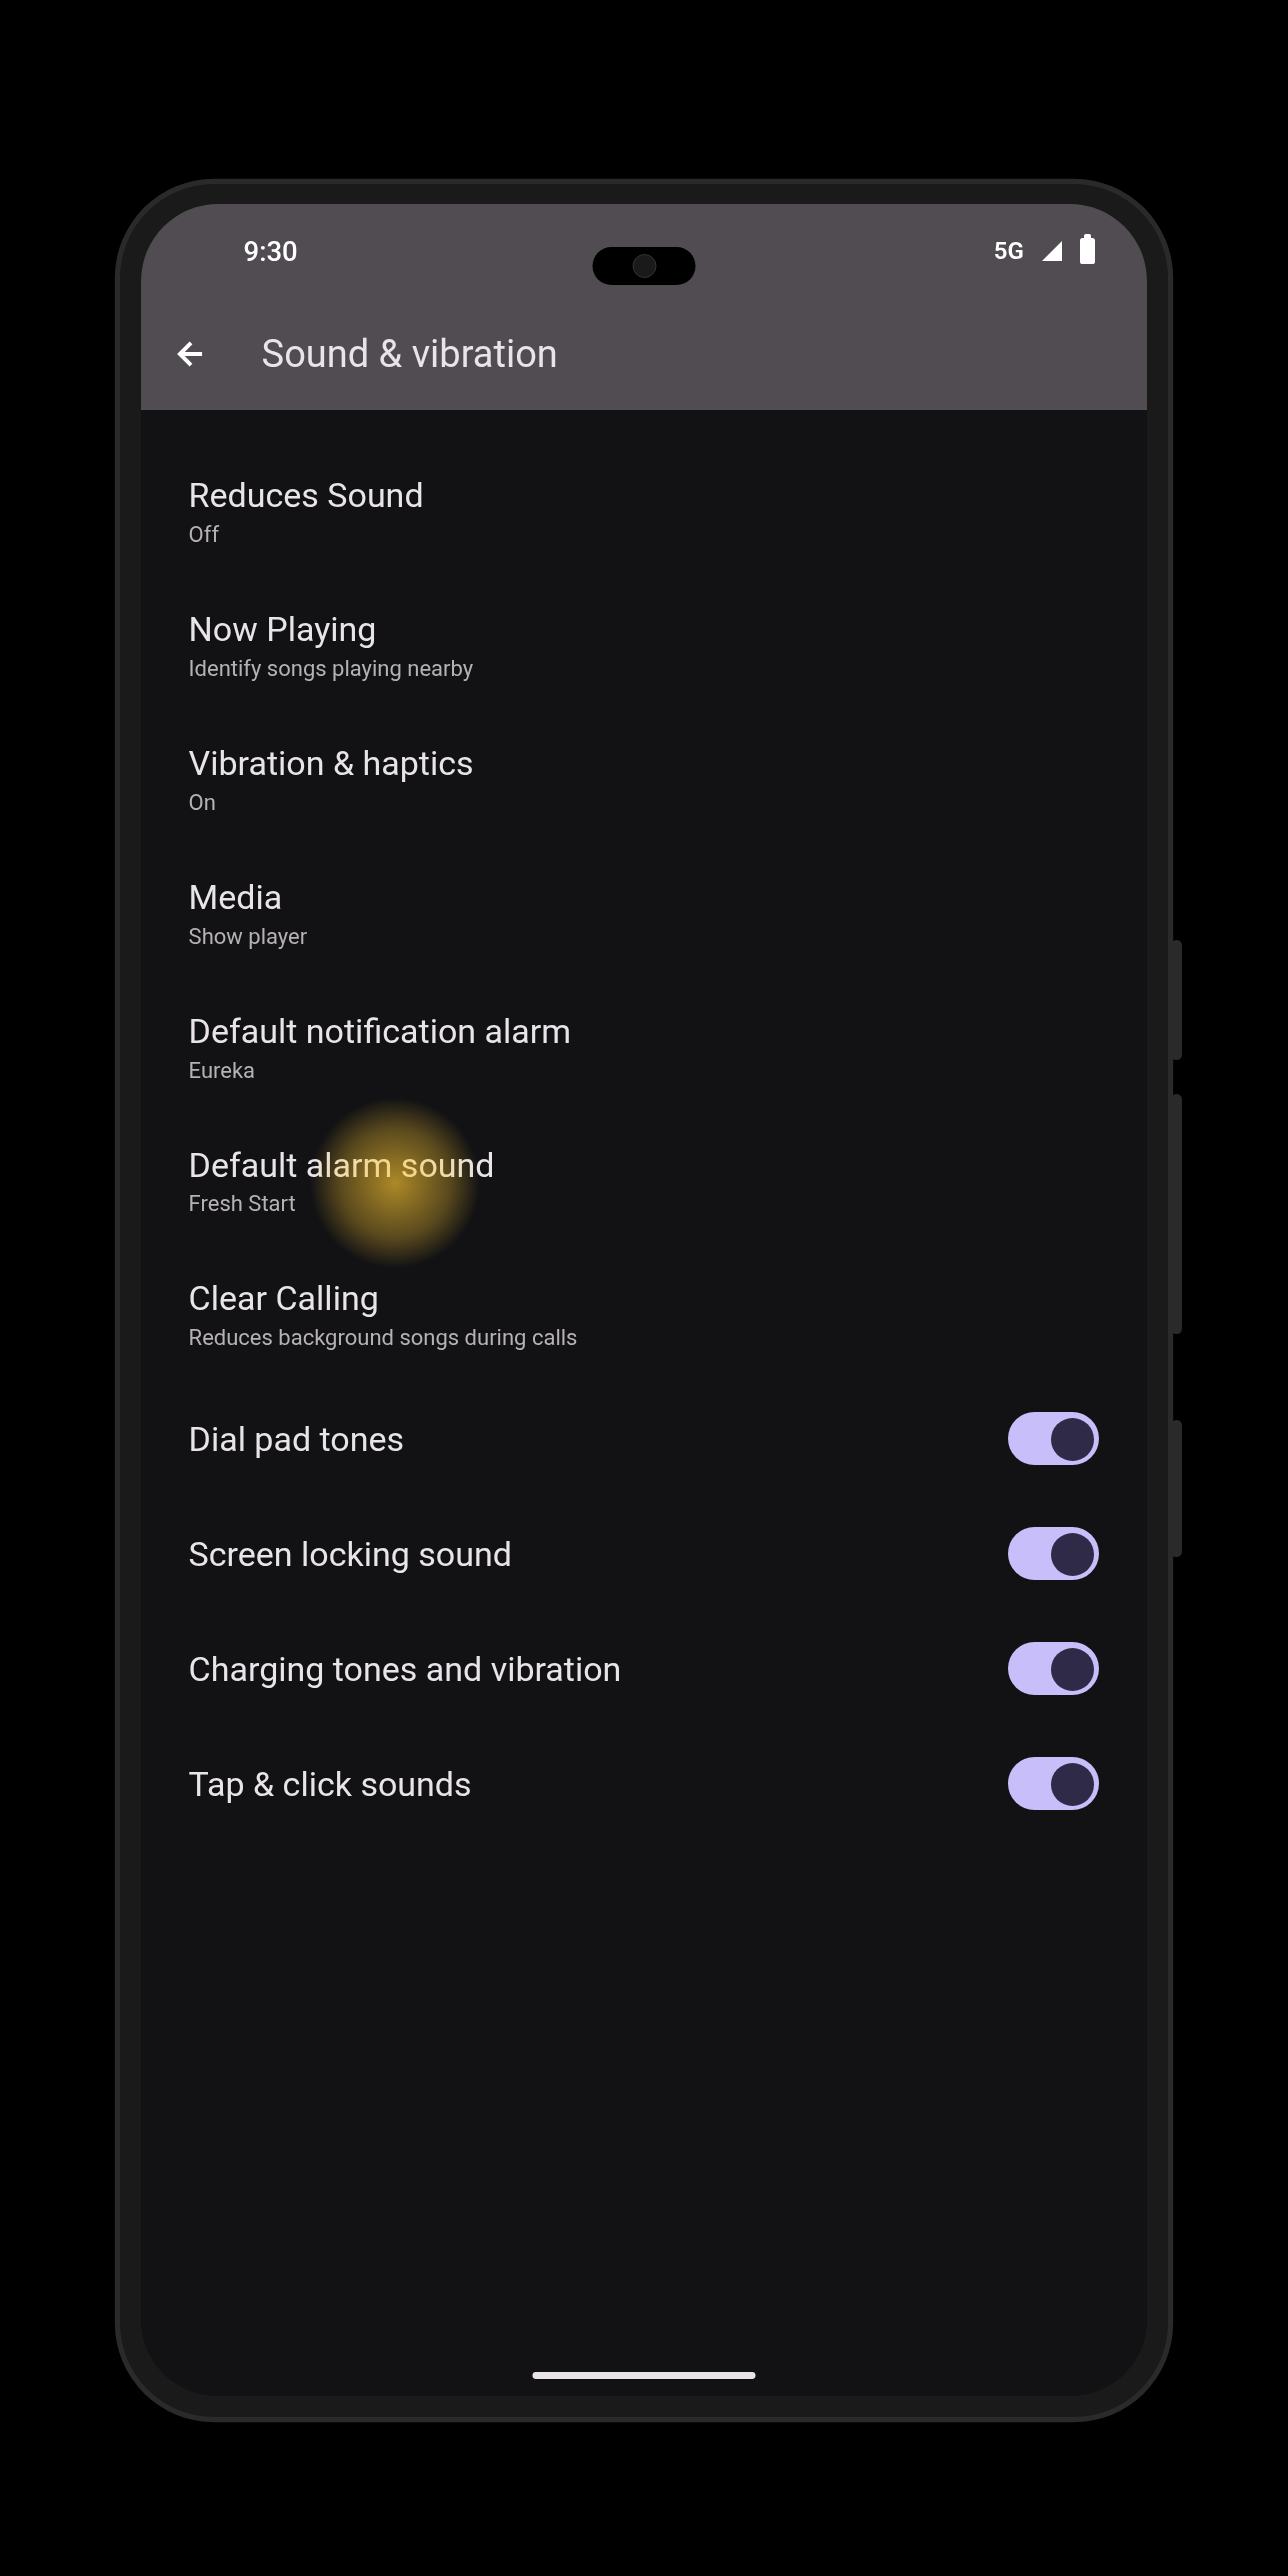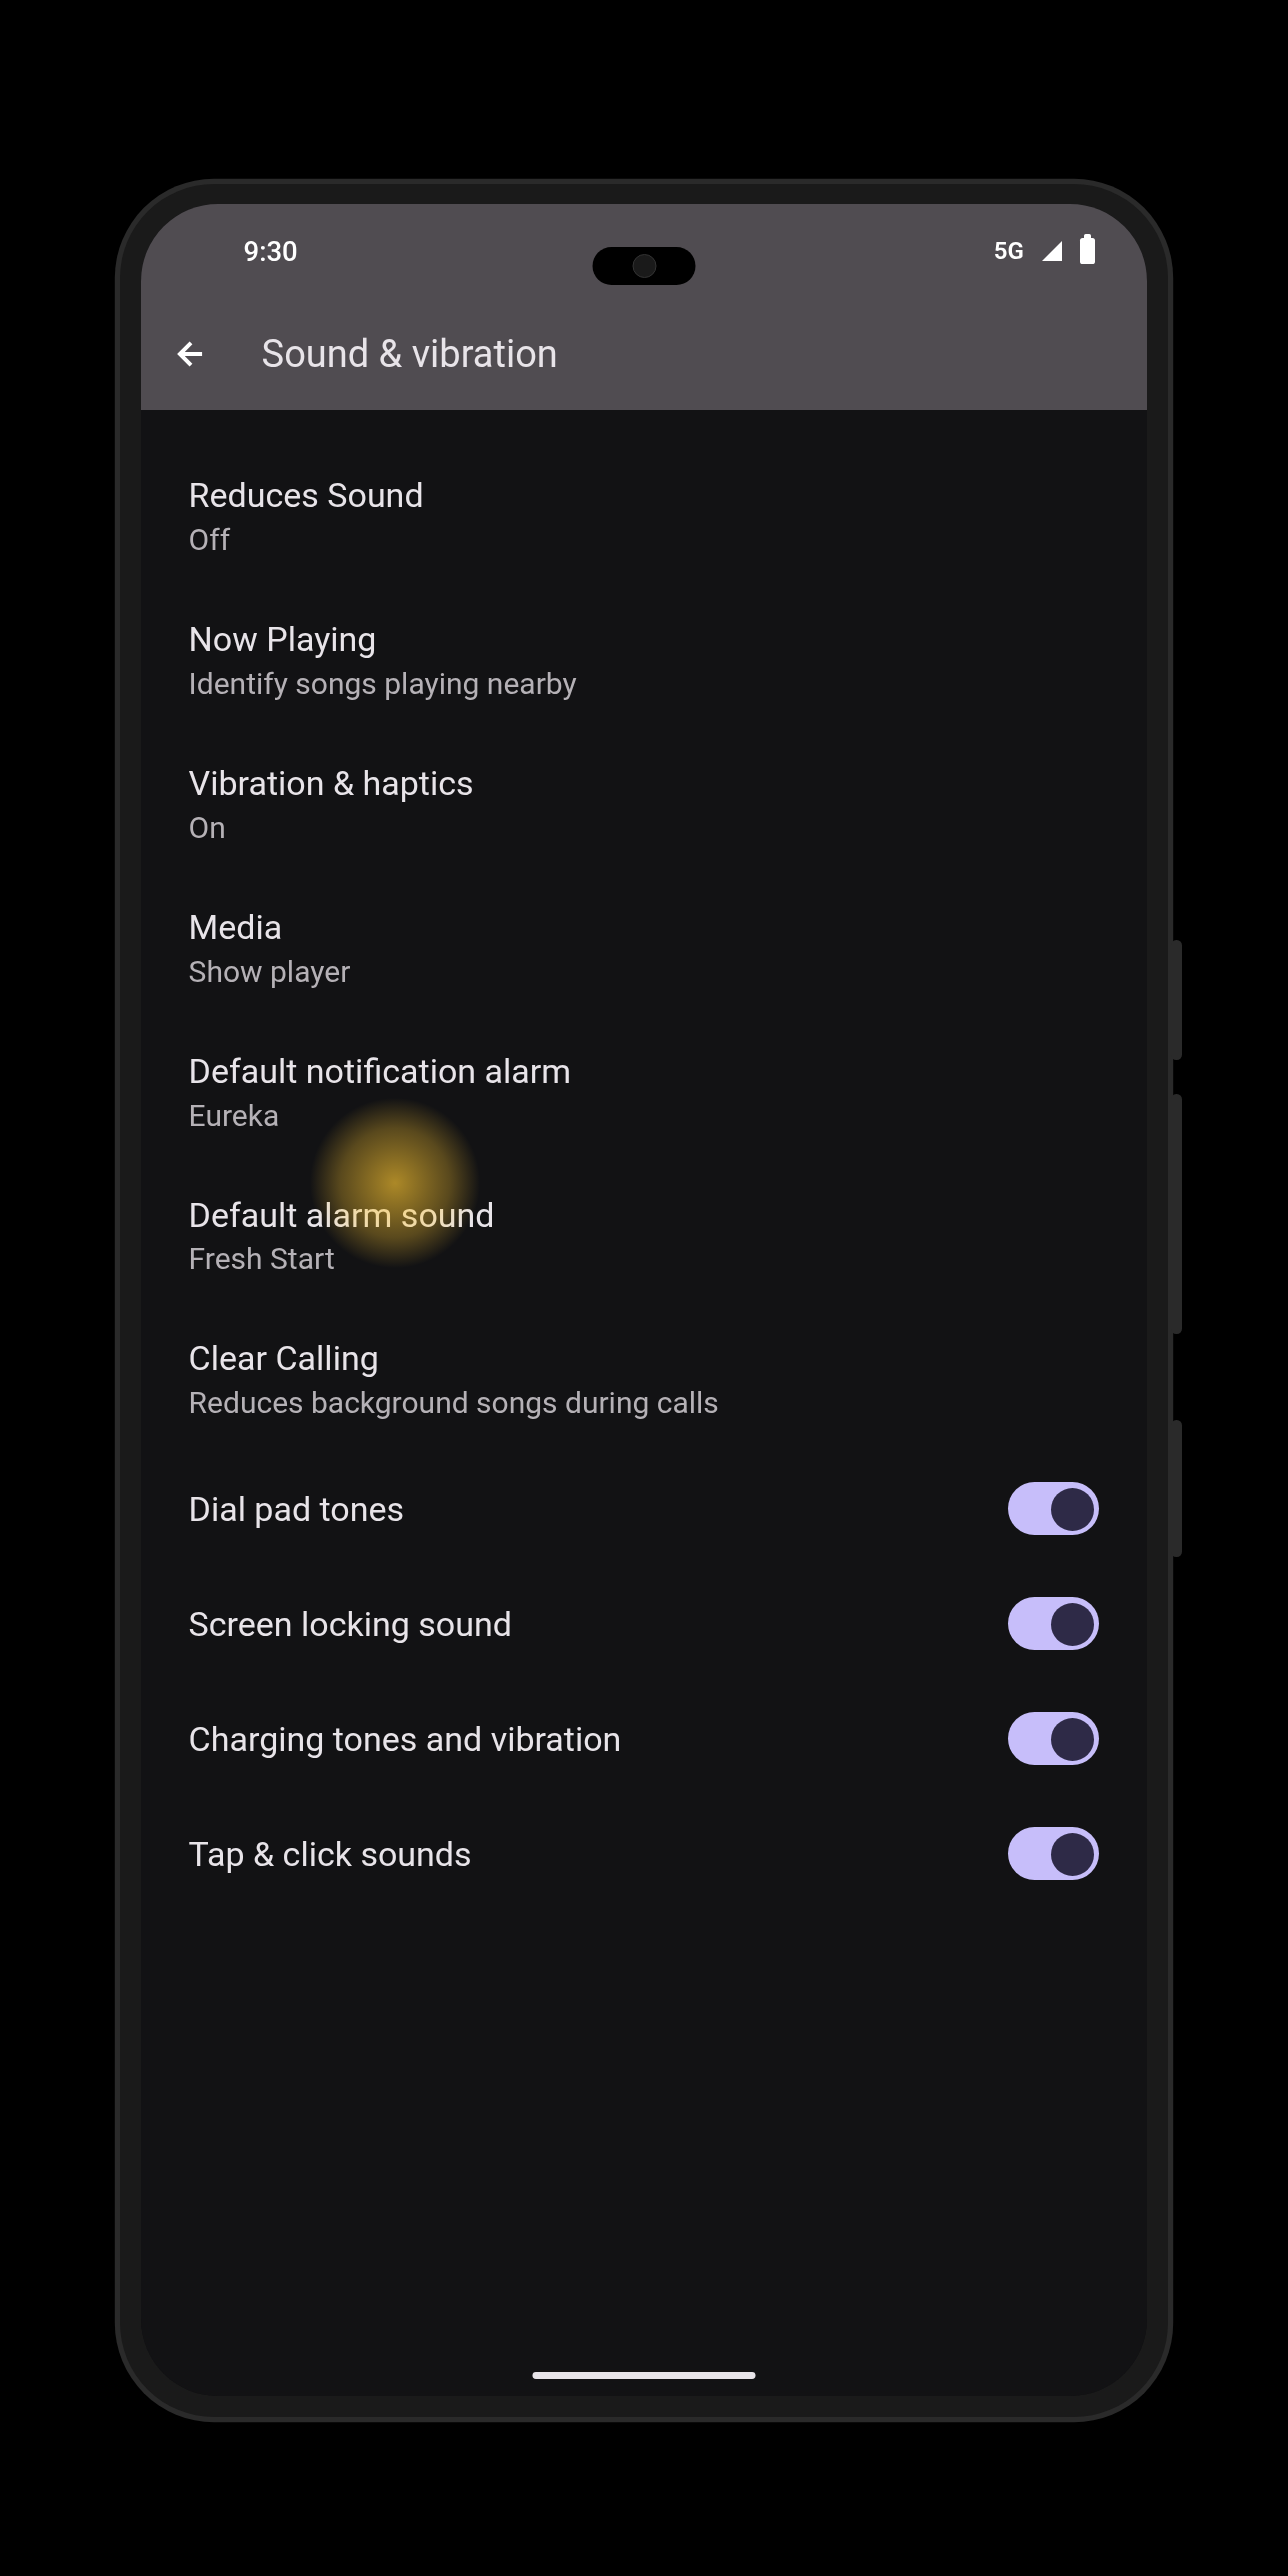--- a/index.html
+++ b/index.html
@@ -120,21 +120,21 @@
       flex-direction: column;
       gap: 6.9px;
     }
     .setting-title {
       color: #e8e4e9;
       font-size: 34px;
       font-weight: 400;
     }
     .setting-subtitle {
       color: #b5b1b6;
-      font-size: 30px;
+      font-size: 22px;
       font-weight: 400;
     }
     .toggle {
       width: 91px;
       height: 53px;
       background: #c7befa;
       border-radius: 27px;
       position: relative;
       cursor: pointer;
       flex-shrink: 0;

